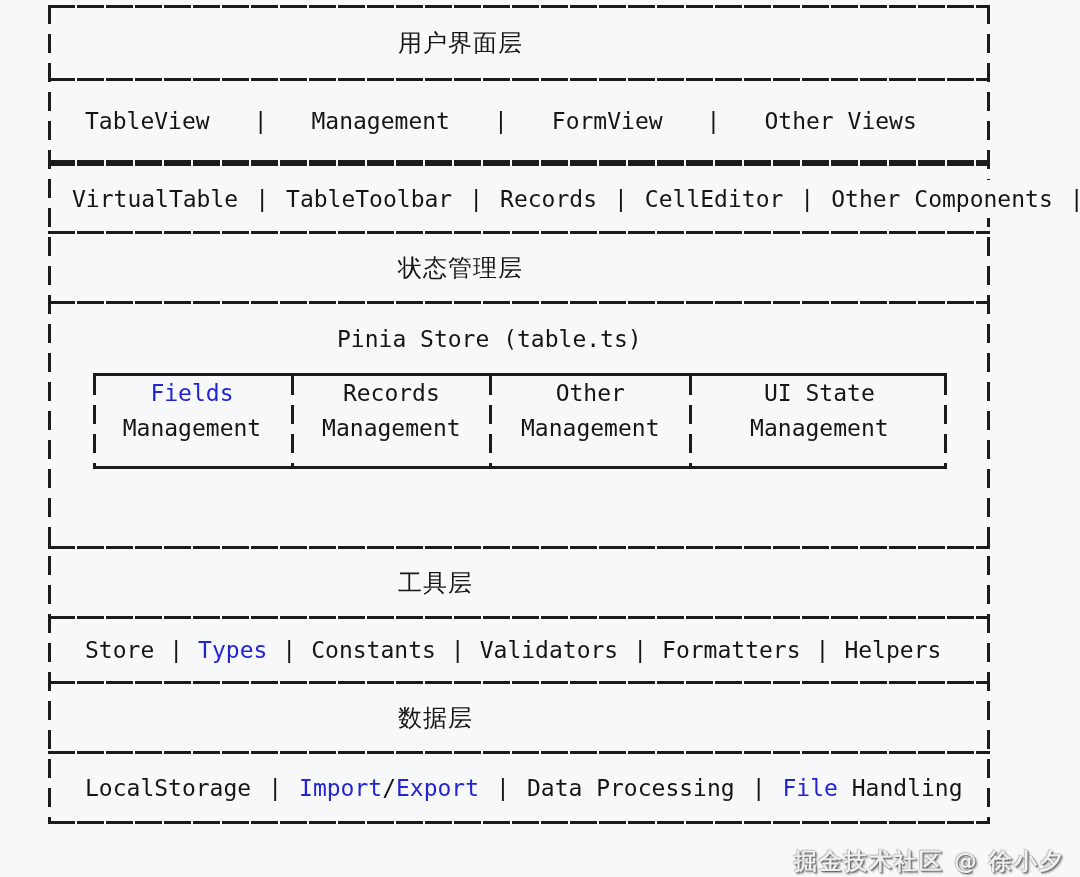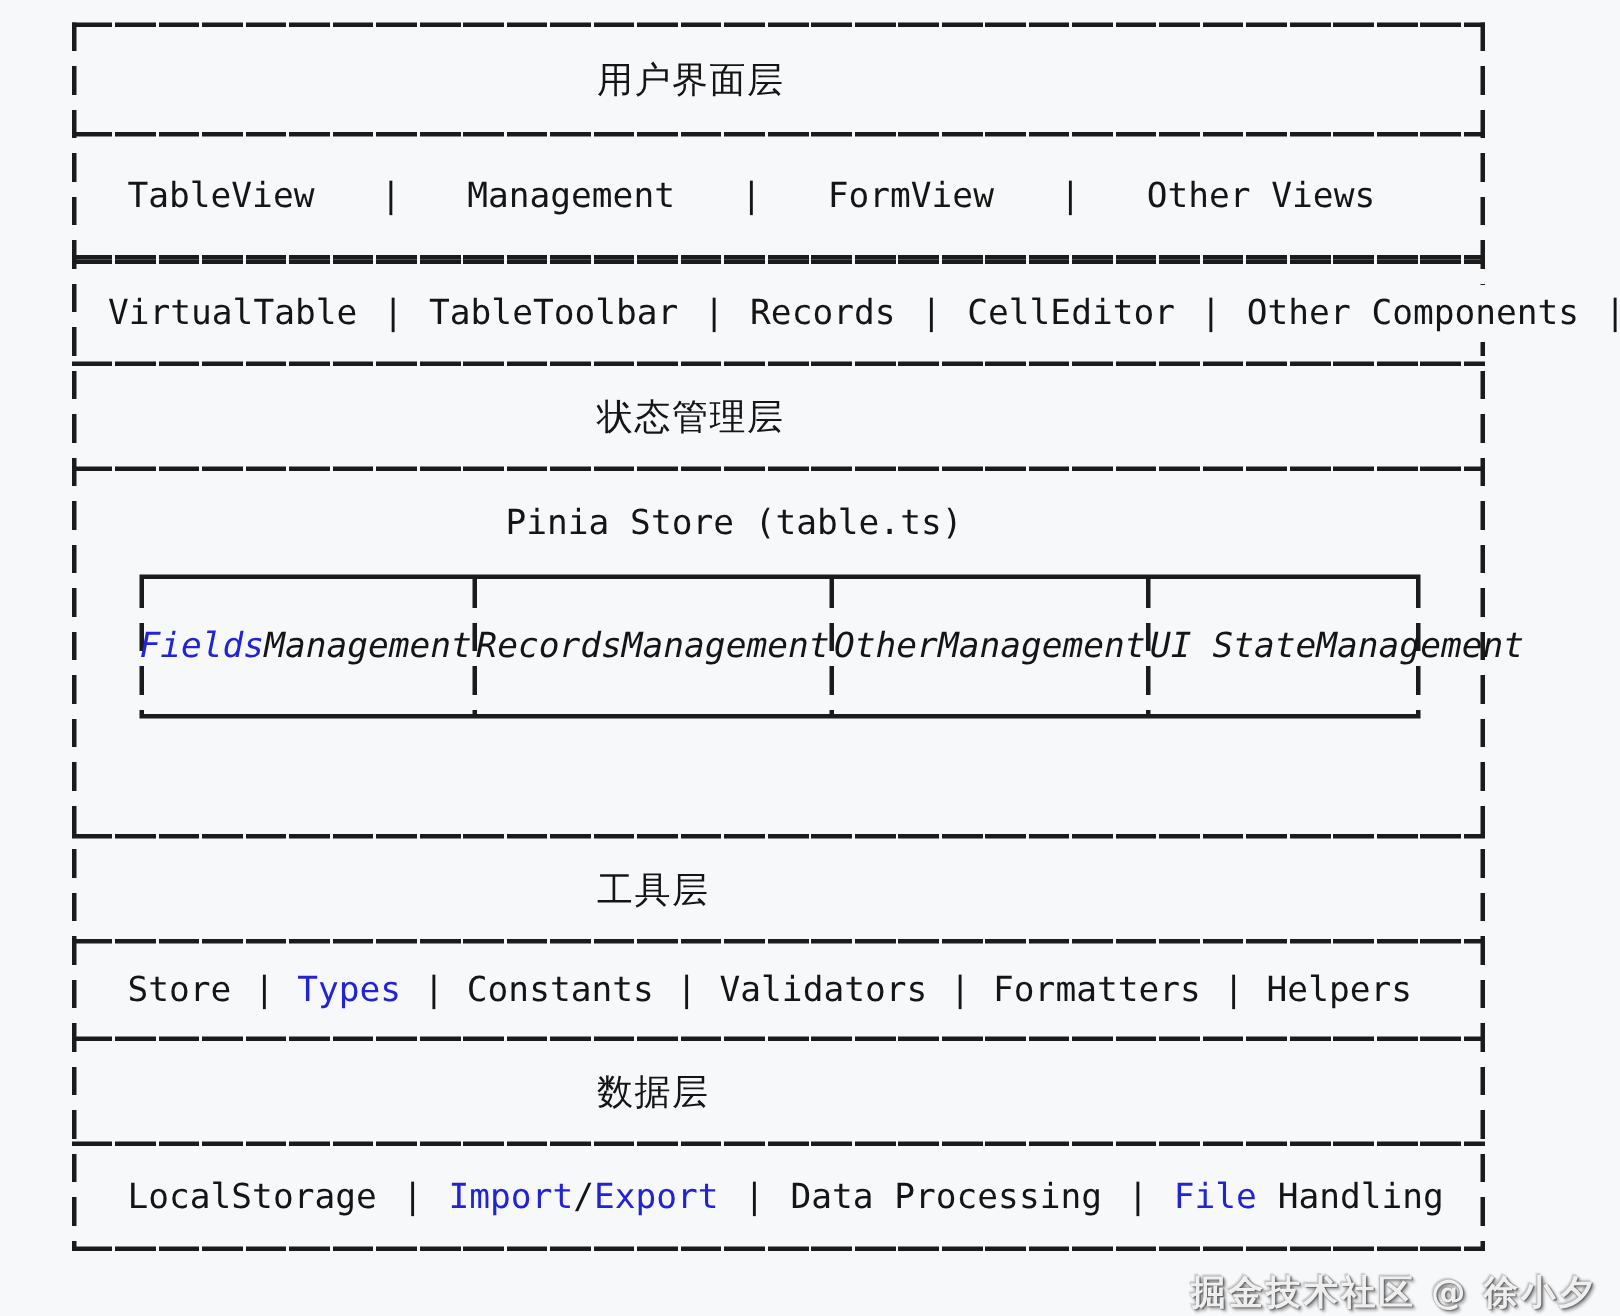--- a/index.html
+++ b/index.html
@@ -14,21 +14,21 @@
     width: 1080px; height: 877px;
     background: var(--bg);
     font-family: "DejaVu Sans Mono", "Liberation Mono", monospace;
     color: var(--text);
     overflow: hidden;
   }
   .page { position: relative; width: 1080px; height: 877px; }
 
   .diagram {
     position: absolute;
-    left: 48px; top: 15px;
+    left: 48px; top: 5px;
     width: 942px;
     
     background-image:
       repeating-linear-gradient(180deg, var(--line) 0 19px, rgba(0,0,0,0) 19px 29px),
       repeating-linear-gradient(180deg, var(--line) 0 19px, rgba(0,0,0,0) 19px 29px);
     background-size: 3px 100%, 3px 100%;
     background-position: 0 0, 100% 0;
     background-repeat: no-repeat, no-repeat;
   }
   .hline {
@@ -66,22 +66,22 @@
     border-top: 3px solid var(--line);
     border-bottom: 3px solid var(--line);
     display: flex; align-items: stretch;
     background-image:
       repeating-linear-gradient(180deg, var(--line) 0 19px, rgba(0,0,0,0) 19px 29px),
       repeating-linear-gradient(180deg, var(--line) 0 19px, rgba(0,0,0,0) 19px 29px);
     background-size: 3px 100%, 3px 100%;
     background-position: 0 0, 100% 0;
     background-repeat: no-repeat, no-repeat;
   }
-  .store-cell { display: flex; flex-direction: row; align-items: center;
-                font-size: 23px; line-height: 35px; font-style: italic; }
+  .store-cell { display: flex; flex-direction: column; align-items: center;
+                font-size: 23px; line-height: 35px; }
   .cell-fields   { flex: 200 1 0; }
   .cell-records  { flex: 197 1 0; }
   .cell-views    { flex: 199 1 0; }
   .cell-uistate  { flex: 258 1 0; }
   .vsep { flex: 0 0 3px;
     background-image: repeating-linear-gradient(180deg, var(--line) 0 19px, rgba(0,0,0,0) 19px 29px);
     background-size: 3px 100%; background-repeat: no-repeat; }
 
   .watermark {
     position: absolute;

